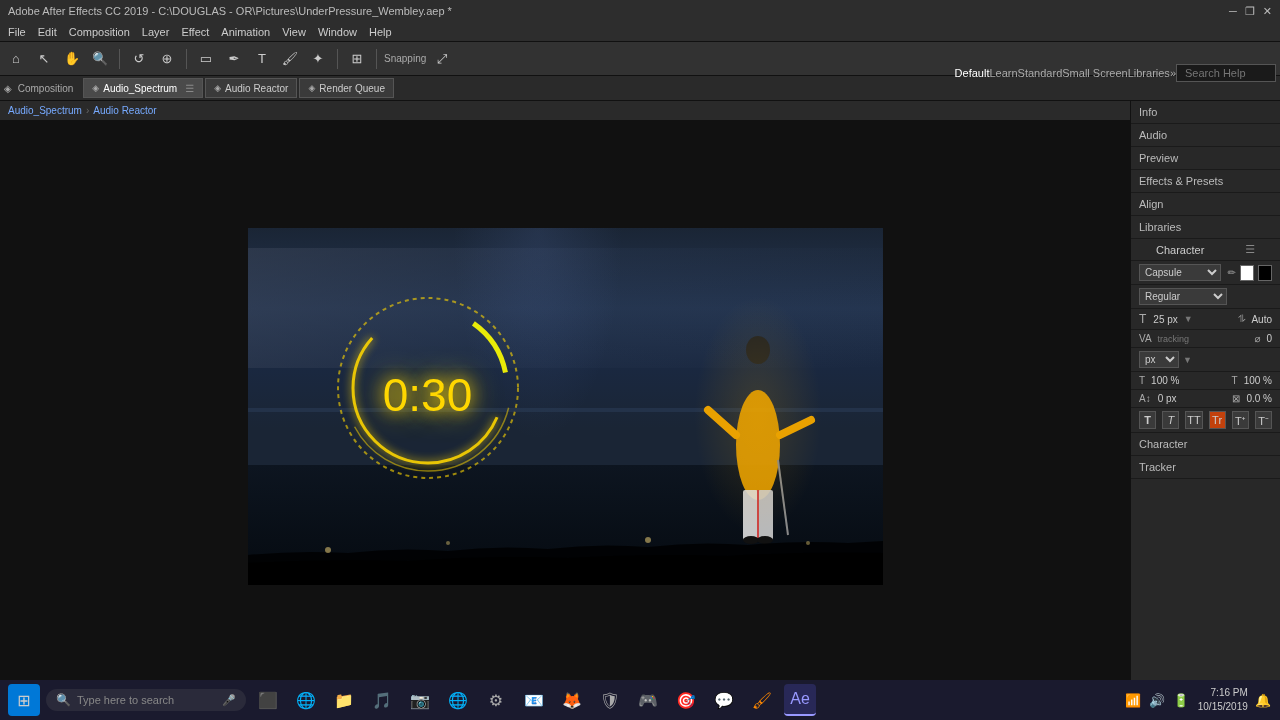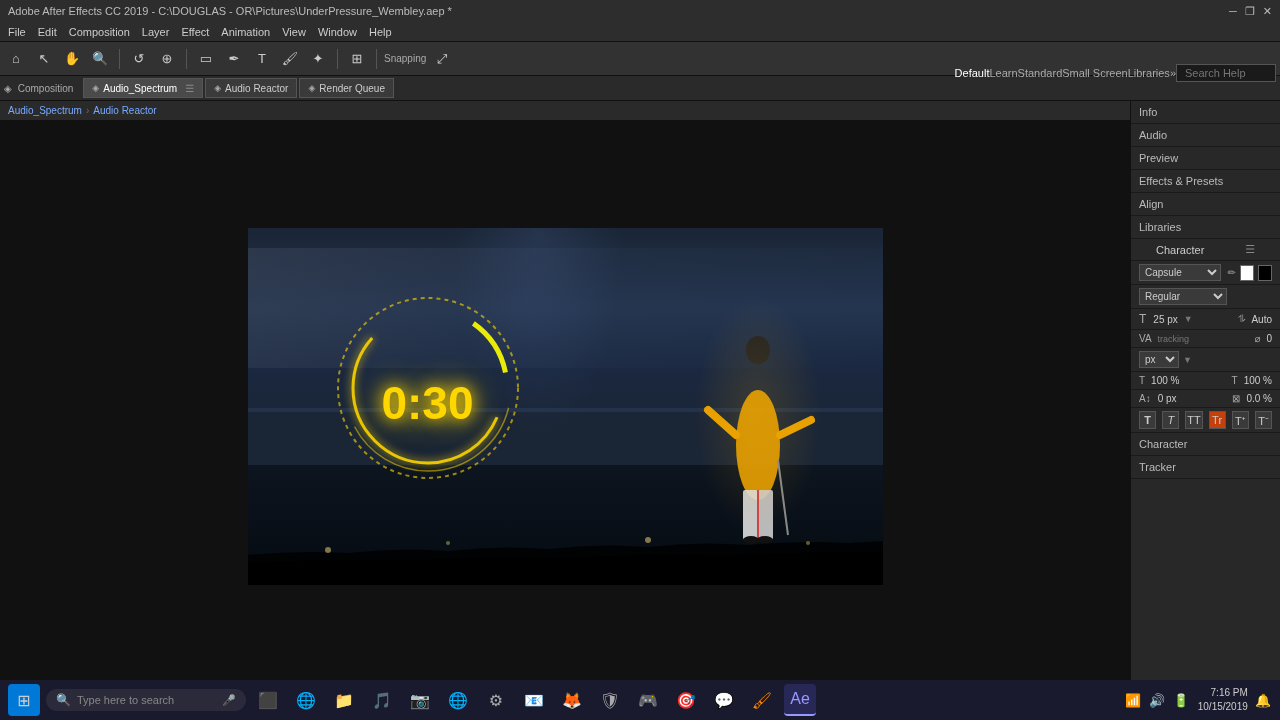--- a/index.html
+++ b/index.html
@@ -258,21 +258,21 @@
                   <feMerge>
                       <feMergeNode in="blur"></feMergeNode>
                       <feMergeNode in="SourceGraphic"></feMergeNode>
                     </feMerge>
                 </filter>
               </defs>
 
               <circle cx="105" cy="105" r="79" fill="none" stroke="#FFFF00" stroke-width="5" stroke-dasharray="60 460" stroke-dashoffset="100" opacity="0.9"></circle>
             </svg>
 
-            <div style="position:absolute;left:75px;top:70px;width:210px;height:210px;display:flex;align-items:center;justify-content:center;font-size:46px;font-weight:bold;color:#FFD700;text-shadow:0 0 15px #FFD700,0 0 30px #FFD700;font-family:Arial,sans-serif;z-index:10;">0:30</div>
+            <div style="position:absolute;left:75px;top:62px;width:210px;height:210px;display:flex;align-items:center;justify-content:center;font-size:46px;font-weight:normal;color:#FFD700;text-shadow:0 0 15px #FFD700,0 0 30px #FFD700;font-family:Arial,sans-serif;z-index:10;">0:30</div>
 
             <svg style="position:absolute;right:60px;bottom:40px;width:130px;height:240px;" viewBox="0 0 130 240">
 
               <ellipse cx="65" cy="140" rx="22" ry="55" fill="#E8A000" opacity="0.9"></ellipse>
 
               <ellipse cx="65" cy="45" rx="12" ry="14" fill="#222" opacity="0.95"></ellipse>
 
               <line x1="43" y1="130" x2="15" y2="105" stroke="#E8A000" stroke-width="8" stroke-linecap="round"></line>
               <line x1="87" y1="130" x2="118" y2="115" stroke="#E8A000" stroke-width="8" stroke-linecap="round"></line>
 

